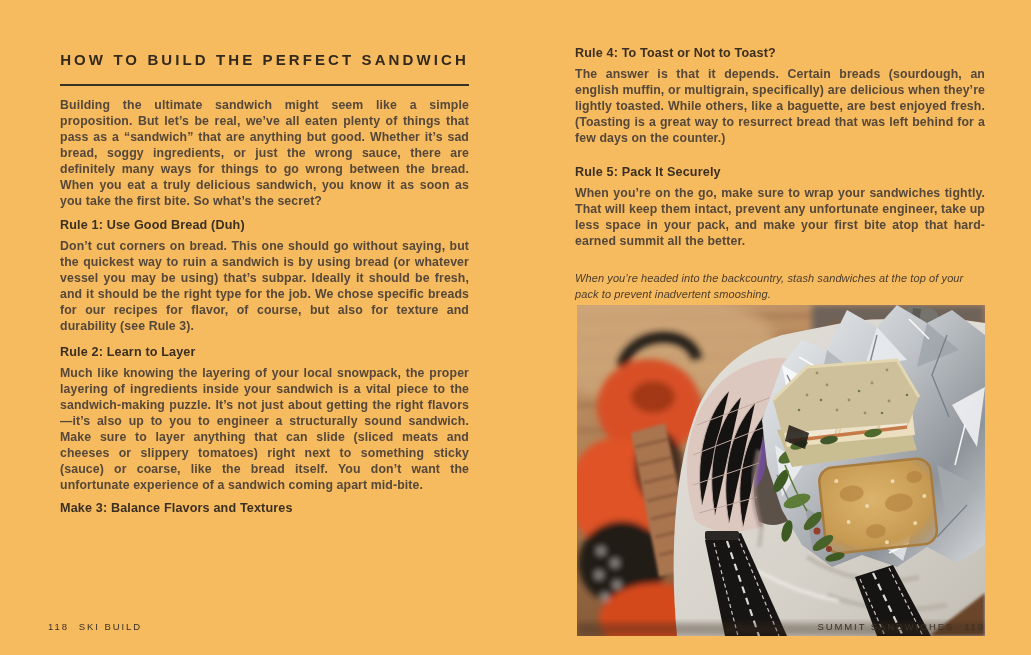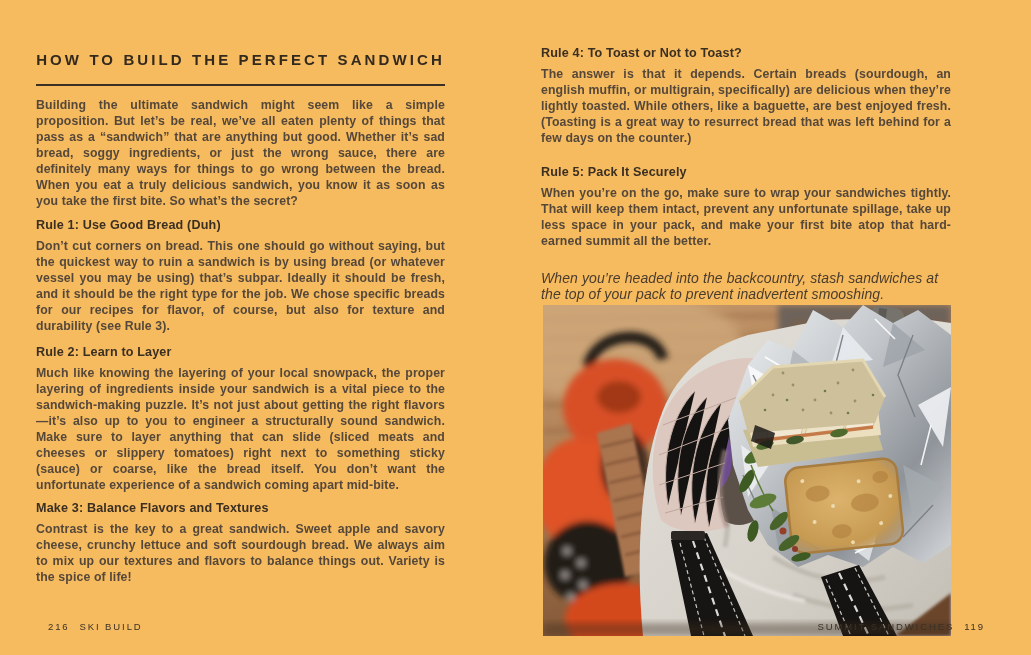--- a/index.html
+++ b/index.html
@@ -2,22 +2,22 @@
 <html><head>
 <meta charset="utf-8">
 <style>
   html,body{margin:0;padding:0;}
   body{
     width:1031px;height:655px;position:relative;overflow:hidden;
     background:#F6BA5F;
     font-family:"Liberation Sans", sans-serif;
     -webkit-font-smoothing:antialiased;
   }
-  .col-left{position:absolute;left:36px;top:0;width:409px;}
-  .col-right{position:absolute;left:541px;top:0;width:410px;}
+  .col-left{position:absolute;left:60px;top:0;width:409px;}
+  .col-right{position:absolute;left:575px;top:0;width:410px;}
 
   .title{
     margin:51px 0 0 0;text-align:center;
     font-size:15px;font-weight:bold;letter-spacing:3.1px;
     color:#33291D;
   }
   .divider{border:none;border-top:2px solid #3A3023;margin:16px 0 0 0;}
 
   .body-par{
     margin:11px 0 0 0;
@@ -31,21 +31,21 @@
   }
   .col-left .rule-head.h2{margin-top:11px;}
   .col-left .rule-head.h3{margin-top:8px;}
   .body-par.tight{margin-top:5px;}
 
   .col-right .rule-head.h4{margin-top:46px;}
   .col-right .rule-head.h5{margin-top:19px;}
 
   .caption{
     margin:22px 0 0 0;
-    font-style:italic;font-size:14px;line-height:15.5px;
+    font-style:italic;font-size:11px;line-height:15.5px;
     color:#4A3C2C;text-align:left;letter-spacing:0.1px;
   }
 
   figure.photo{
     margin:3px 0 0 2px;padding:0;
     width:408px;height:331px;display:block;
   }
   figure.photo svg{display:block;width:408px;height:331px;}
 
   .footer{
@@ -65,29 +65,28 @@
   <hr class="divider">
   <p class="body-par">Building the ultimate sandwich might seem like a simple proposition. But let’s be real, we’ve all eaten plenty of things that pass as a “sandwich” that are anything but good. Whether it’s sad bread, soggy ingredients, or just the wrong sauce, there are definitely many ways for things to go wrong between the bread. When you eat a truly delicious sandwich, you know it as soon as you take the first bite. So what’s the secret?</p>
 
   <h2 class="rule-head h1">Rule 1: Use Good Bread (Duh)</h2>
   <p class="body-par tight">Don’t cut corners on bread. This one should go without saying, but the quickest way to ruin a sandwich is by using bread (or whatever vessel you may be using) that’s subpar. Ideally it should be fresh, and it should be the right type for the job. We chose specific breads for our recipes for flavor, of course, but also for texture and durability (see Rule 3).</p>
 
   <h2 class="rule-head h2">Rule 2: Learn to Layer</h2>
   <p class="body-par tight">Much like knowing the layering of your local snowpack, the proper layering of ingredients inside your sandwich is a vital piece to the sandwich-making puzzle. It’s not just about getting the right flavors—it’s also up to you to engineer a structurally sound sandwich. Make sure to layer anything that can slide (sliced meats and cheeses or slippery tomatoes) right next to something sticky (sauce) or coarse, like the bread itself. You don’t want the unfortunate experience of a sandwich coming apart mid-bite.</p>
 
   <h2 class="rule-head h3">Make 3: Balance Flavors and Textures</h2>
-  <p class="body-par tight">Contrast is the key to a great sandwich. Sweet apple and savory cheese, crunchy lettuce and soft sourdough bread. We always aim to mix up our textures and flavors to balance things out. Variety is the spice of life!</p>
 </section>
 
 <section class="col-right">
   <h2 class="rule-head h4">Rule 4: To Toast or Not to Toast?</h2>
   <p class="body-par tight">The answer is that it depends. Certain breads (sourdough, an english muffin, or multigrain, specifically) are delicious when they’re lightly toasted. While others, like a baguette, are best enjoyed fresh. (Toasting is a great way to resurrect bread that was left behind for a few days on the counter.)</p>
 
   <h2 class="rule-head h5">Rule 5: Pack It Securely</h2>
-  <p class="body-par tight">When you’re on the go, make sure to wrap your sandwiches tightly. That will keep them intact, prevent any unfortunate spillage, take up less space in your pack, and make your first bite atop that hard-earned summit all the better.</p>
+  <p class="body-par tight">When you’re on the go, make sure to wrap your sandwiches tightly. That will keep them intact, prevent any unfortunate engineer, take up less space in your pack, and make your first bite atop that hard-earned summit all the better.</p>
 
   <p class="caption">When you’re headed into the backcountry, stash sandwiches at the top of your pack to prevent inadvertent smooshing.</p>
 
   <figure class="photo">
     <svg viewBox="0 0 408 331" xmlns="http://www.w3.org/2000/svg">
       <defs>
         <filter id="b6" x="-30%" y="-30%" width="160%" height="160%">
             <feGaussianBlur stdDeviation="6"></feGaussianBlur>
           </filter>
         <filter id="b3" x="-30%" y="-30%" width="160%" height="160%">
@@ -308,17 +307,17 @@
         <line x1="312" y1="263" x2="346" y2="331" stroke="#c9c7c3" stroke-width="1.2" stroke-dasharray="4 3"></line>
       </g>
 
       <polygon points="352,331 408,288 408,331" fill="#6b4429" filter="url(#b2)"></polygon>
       <rect x="0" y="318" width="408" height="13" fill="#3a2a1c" opacity="0.4" filter="url(#b3)"></rect>
     </svg>
   </figure>
 </section>
 
 <div class="footer footer-left">
-  <span class="num">216</span><span>SKI BUILD</span>
+  <span class="num">118</span><span>SKI BUILD</span>
 </div>
 <div class="footer footer-right">
   <span>SUMMIT SANDWICHES</span><span class="num num-r">119</span>
 </div>
 
 </body></html>

